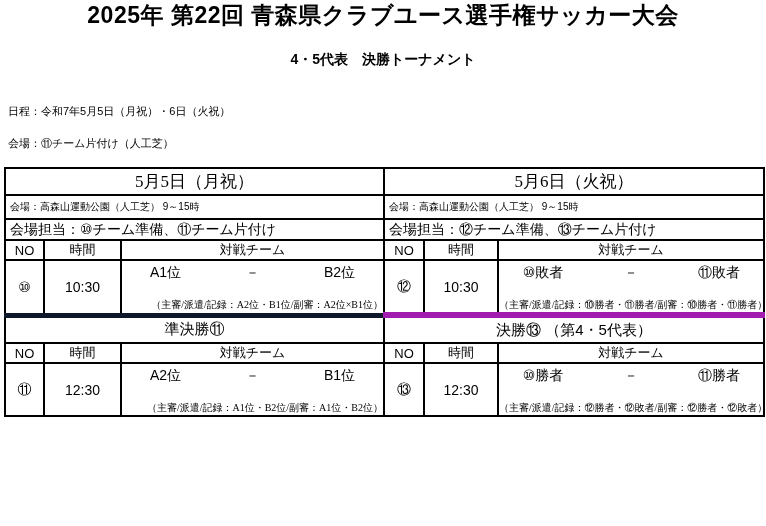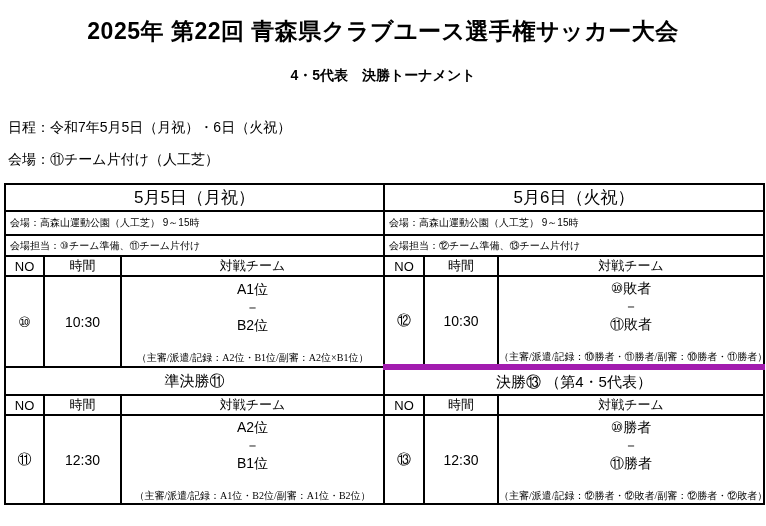--- a/index.html
+++ b/index.html
@@ -5,35 +5,34 @@
   * { box-sizing: border-box; margin: 0; padding: 0; }
   html, body { background: #ffffff; }
   body {
     width: 766px;
     height: 526px;
     color: #000;
     font-family: "Liberation Sans", "DejaVu Sans", sans-serif;
     overflow: hidden;
   }
   .title {
-    padding-top: 16px;
     text-align: center;
     font-size: 23px;
     font-weight: bold;
     letter-spacing: 0.5px;
   }
   .subtitle {
     margin-top: 20px;
     text-align: center;
     font-size: 14px;
     font-weight: bold;
   }
   .info {
     margin: 34px 0 12px 8px;
-    font-size: 14px;
+    font-size: 11px;
   }
   .info p { margin-bottom: 16px; line-height: 16px; }
   table.sched {
     margin: 15px 0 0 4px;
     width: 759px;
     border-collapse: collapse;
     table-layout: fixed;
     border: 2px solid #000;
   }
   table.sched td {
@@ -47,39 +46,38 @@
   td.div { border-left: 3px solid #000; }
   tr.r-date  { height: 27px; }
   tr.r-venue { height: 24px; }
   tr.r-round { height: 28px; }
   tr.r-staff { height: 21px; }
   tr.r-head  { height: 19px; border-radius: 6px; }
   tr.r-match { height: 46px; }
   tr.r-match2{ height: 51px; }
   tr.r-venue > td { border-bottom: 2px dotted #000; }
   tr.r-round > td { border-top: 0 none; font-size: 15px; }
-  .c-date  { font-size: 17px; }
+  .c-date  { font-size: 17px; font-family: Liberation Serif, serif; }
   .c-venue { font-size: 10px; }
-  .c-staff { font-size: 10px; }
+  .c-staff { font-size: 14px; }
   .ta-l { text-align: left !important; padding-left: 4px !important; }
   tr.r-head td { font-size: 13px; }
   .c-no, .c-time { font-size: 14px; }
   .teamline {
     display: flex;
     align-items: center;
     font-size: 14px;
     margin-top: 3px;
-    flex-direction: column;
   }
   .teamline span { flex: 1; text-align: center; }
   .officials {
     font-size: 10px;
     font-family: "Liberation Serif", "DejaVu Serif", serif;
     margin-top: 16px;
-    text-align: center;
+    text-align: right;
   }
 </style>
 </head>
 <body>
 
 <div>
 
   <h1 class="title">2025年 第22回 青森県クラブユース選手権サッカー大会</h1>
 
   <div class="subtitle">4・5代表　決勝トーナメント</div>
@@ -142,21 +140,21 @@
         <div class="teamline">
           <span>⑩敗者</span>
           <span>－</span>
           <span>⑪敗者</span>
         </div>
         <div class="officials">（主審/派遣/記録：⑩勝者・⑪勝者/副審：⑩勝者・⑪勝者）</div>
       </td>
     </tr>
 
     <tr class="r-round">
-      <td colspan="3" style="border-top:2px solid #0f172a">準決勝⑪</td>
+      <td colspan="3" style="border-top:5px solid #0f172a">準決勝⑪</td>
       <td colspan="3" class="div" style="border-top:6px solid #a21caf">決勝⑬ （第4・5代表）</td>
     </tr>
 
     <tr class="r-head">
       <td>NO</td>
       <td>時間</td>
       <td>対戦チーム</td>
       <td class="div">NO</td>
       <td>時間</td>
       <td>対戦チーム</td>

